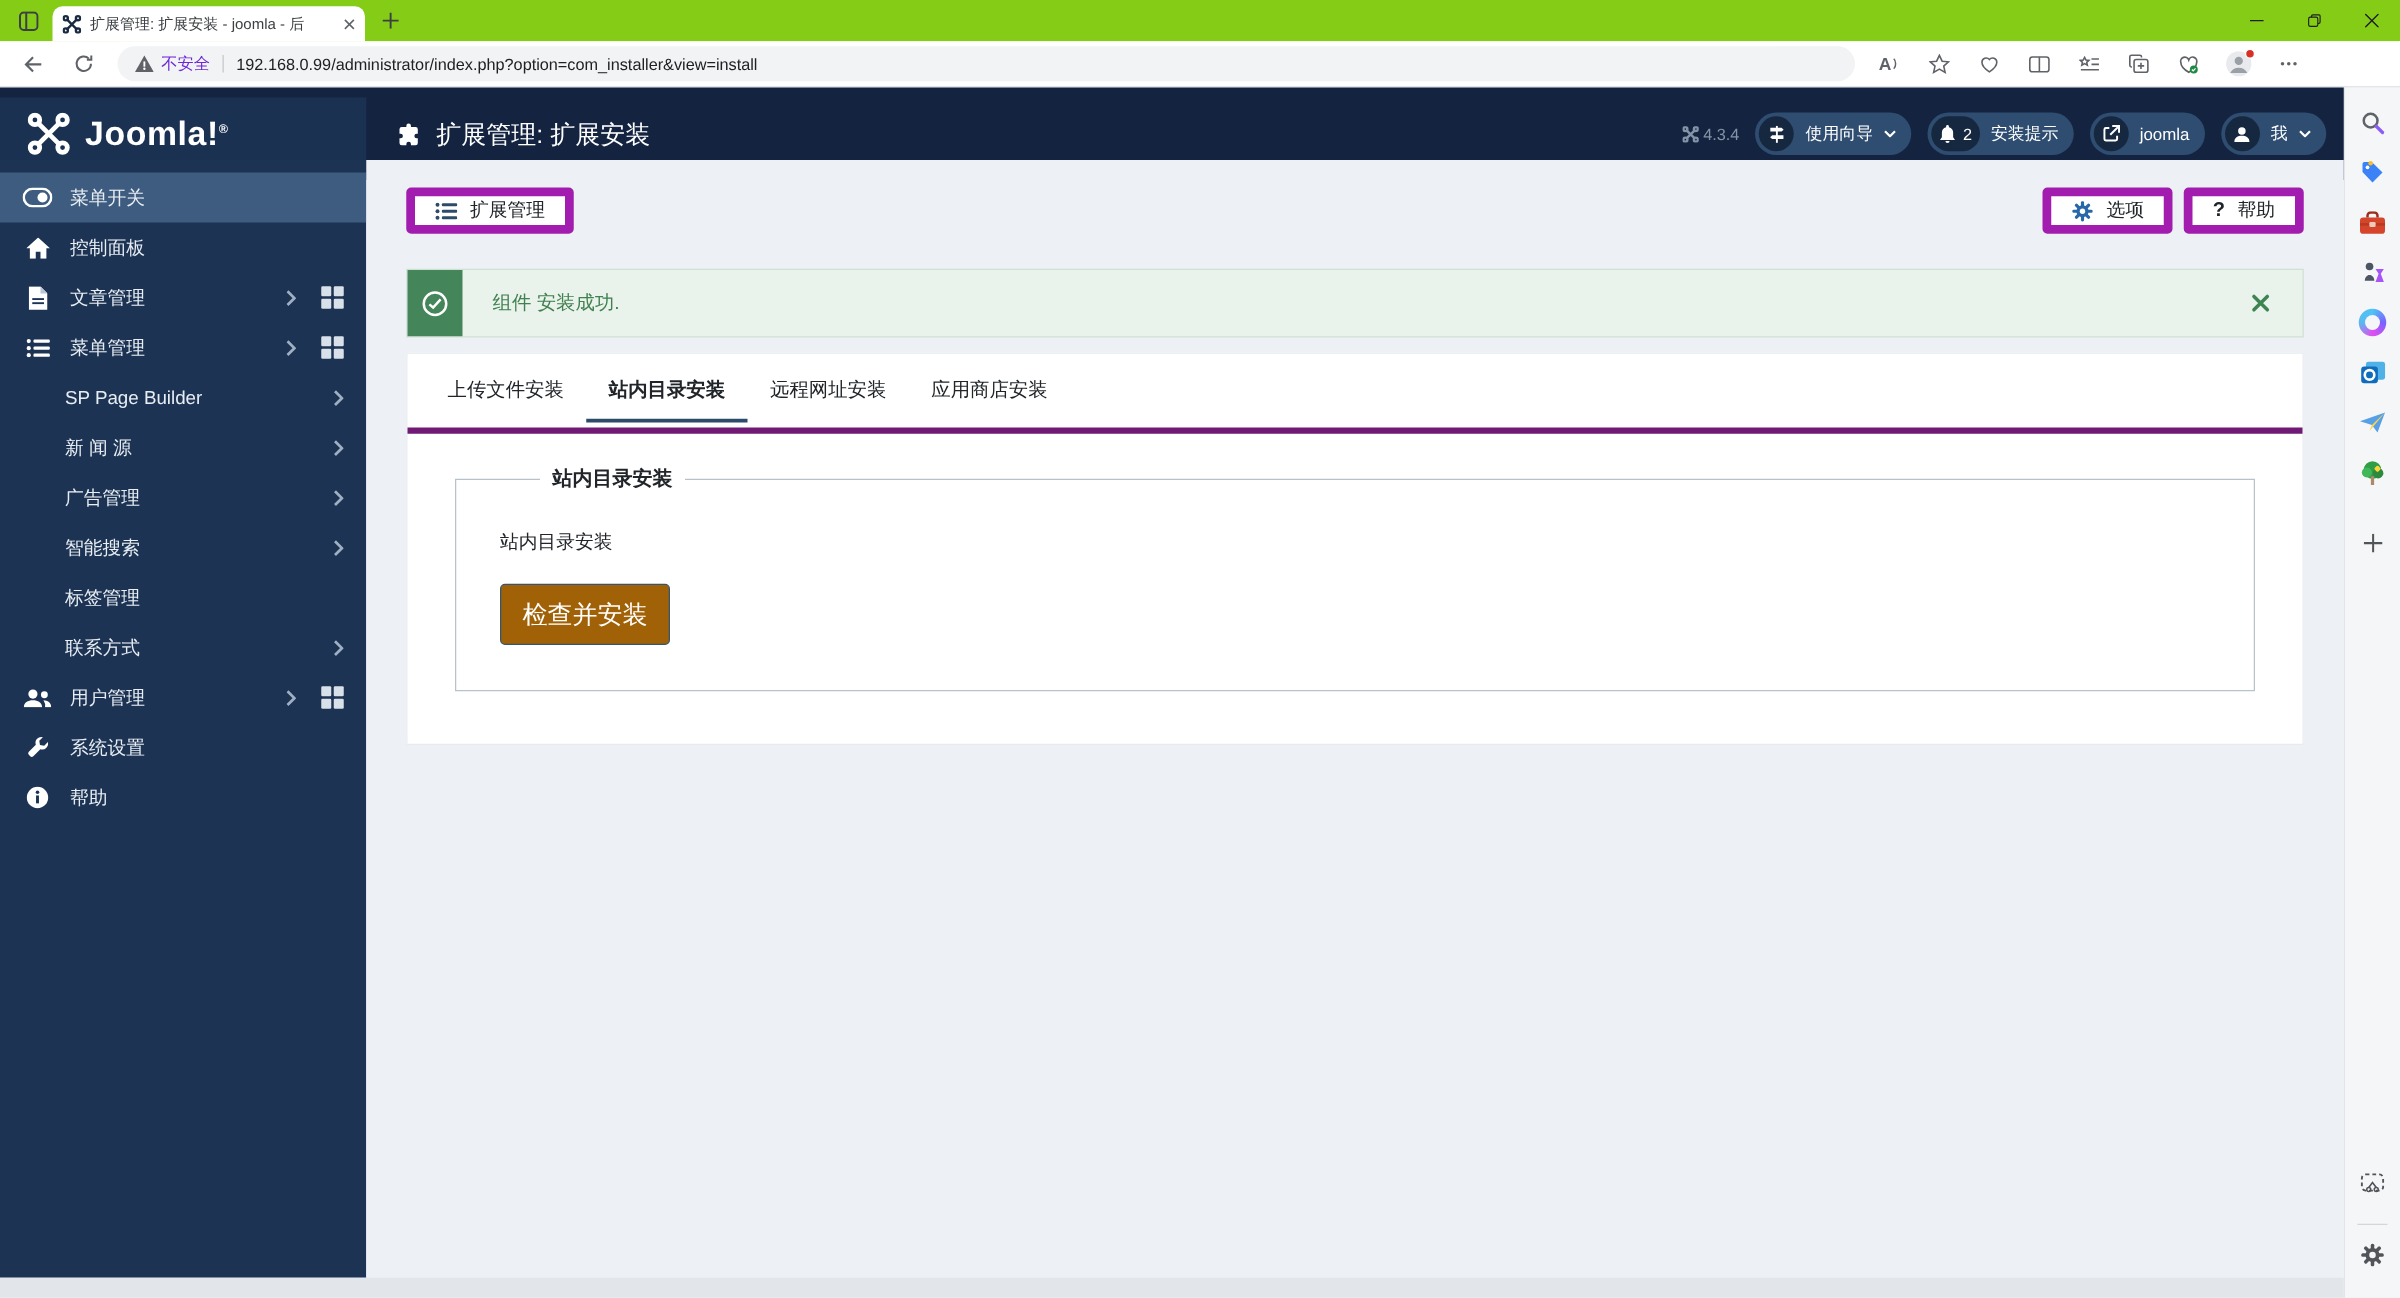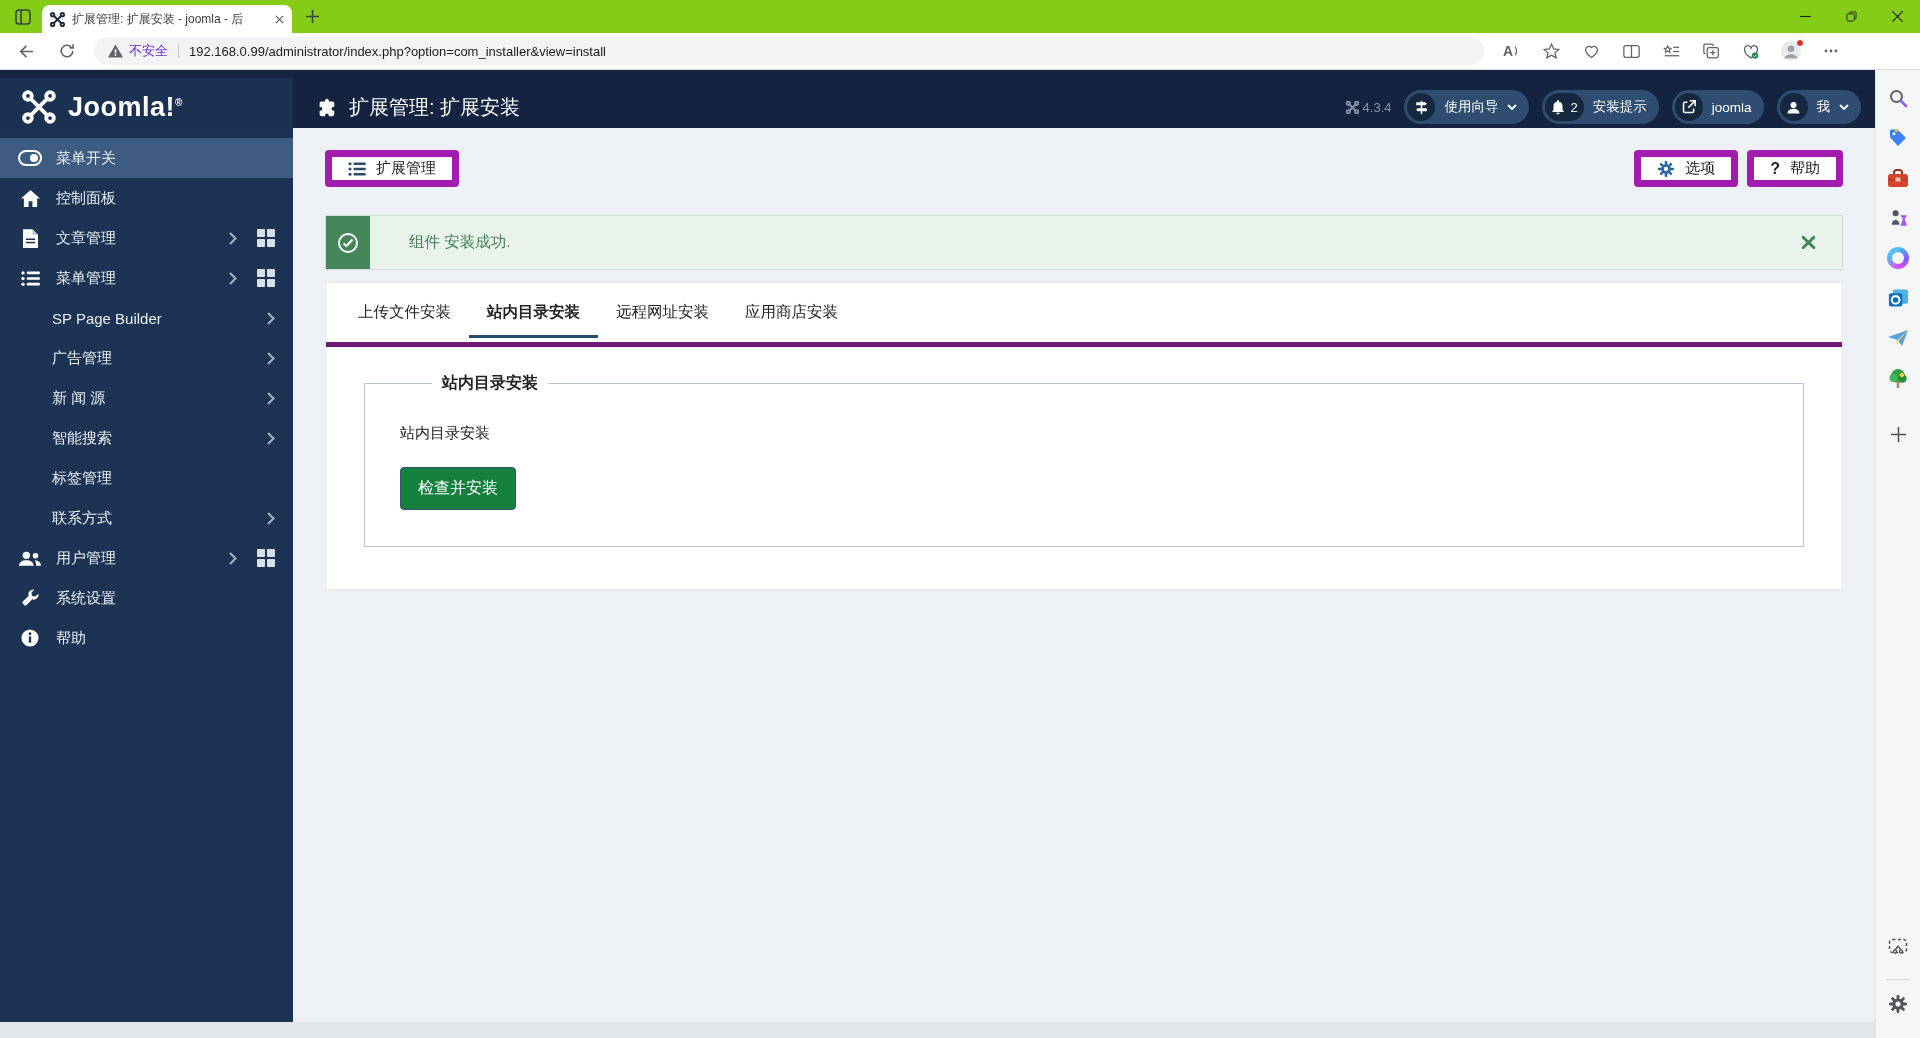--- a/index.html
+++ b/index.html
@@ -77,36 +77,36 @@
     padding:22px 32px 0; overflow:hidden; }
   .jtoolbar { display:flex; align-items:flex-start; }
   .btn-white { background:#fff; border:7px solid #a21caf; border-radius:4px; height:37px;
     display:inline-flex; align-items:center; gap:10px; padding:0 16px; font-size:15px; color:#212529; cursor:pointer; }
   .jtoolbar-right { margin-left:auto; display:flex; gap:9px; }
   .qmark { color:#212529; font-weight:bold; font-size:16px; }
 
   .jalert { margin-top:28px; display:flex; align-items:stretch; border:1px solid #cfe0d5; background:#e9f3ec;
     min-height:55px; }
   .jalert-ic { width:44px; background:#448659; display:flex; align-items:center; justify-content:center; flex:none; }
-  .jalert-msg { display:flex; align-items:center; padding-left:39px; color:#41804f; font-size:15.5px; flex:1; }
+  .jalert-msg { display:flex; align-items:center; padding-left:24px; color:#41804f; font-size:15.5px; flex:1; }
   .jalert-close { display:flex; align-items:center; padding:0 26px; cursor:pointer; }
 
   .jcard { margin-top:12px; background:#fff; border:1px solid #e7ebef; }
   .jtabs { display:flex; border-bottom:5px solid #701a75; padding:4px 14px; }
   .jtab { padding:15px 18px 12px; font-size:15.5px; color:#212529; cursor:pointer; border-bottom:3px solid transparent; }
   .jtab.active { font-weight:bold; border-bottom-color:#2c4b6b; }
   .jcard-body { padding:26px 38px 42px; }
   fieldset { border:1px solid #b9c2cb; padding:30px 35px 36px; }
   legend { font-size:16px; font-weight:bold; color:#212529; padding:0 10px; margin-left:32px; }
   .form-row { display:flex; align-items:center; }
   .form-label { width:280px; font-size:15px; color:#212529; flex:none; }
   .form-input { flex:1; height:40px; border:1px solid #b9c2cb; border-radius:4px; padding:0 14px;
     font-size:15px; color:#212529; font-family:"Liberation Sans", sans-serif; margin-right:40px; background:#fff; }
-  .btn-primary { margin-top:24px; background:#15803d; color:#fff; border:1px solid #36546f; border-radius:4px;
-    padding:10px 17px; font-size:16px; cursor:pointer; font-family:"Liberation Sans", sans-serif; }
+  .btn-primary { margin-top:24px; background:#a16207; color:#fff; border:1px solid #36546f; border-radius:4px;
+    padding:10px 17px; font-size:20px; cursor:pointer; font-family:"Liberation Sans", sans-serif; }
 </style>
 </head>
 <body>
 
 <div class="tabstrip">
   <div class="ws-btn">
     <svg width="16" height="16" viewBox="0 0 16 16">
         <rect x="1" y="1" width="14" height="14" rx="3" fill="none" stroke="#3c4043" stroke-width="1.6"></rect>
         <line x1="6" y1="1" x2="6" y2="15" stroke="#3c4043" stroke-width="1.6"></line>
       </svg>
@@ -468,27 +468,27 @@
         </span>
     </div>
 
     <div class="s-item s-sub">
       <span class="s-label">SP Page Builder</span>
       <svg width="8" height="13" viewBox="0 0 8 13" fill="none" stroke="#9fb0c2" stroke-width="2.2">
           <path d="M1 1l5.5 5.5L1 12"></path>
         </svg>
     </div>
     <div class="s-item s-sub">
-      <span class="s-label">广告管理</span>
+      <span class="s-label">新 闻 源</span>
       <svg width="8" height="13" viewBox="0 0 8 13" fill="none" stroke="#9fb0c2" stroke-width="2.2">
           <path d="M1 1l5.5 5.5L1 12"></path>
         </svg>
     </div>
     <div class="s-item s-sub">
-      <span class="s-label">新 闻 源</span>
+      <span class="s-label">广告管理</span>
       <svg width="8" height="13" viewBox="0 0 8 13" fill="none" stroke="#9fb0c2" stroke-width="2.2">
           <path d="M1 1l5.5 5.5L1 12"></path>
         </svg>
     </div>
     <div class="s-item s-sub">
       <span class="s-label">智能搜索</span>
       <svg width="8" height="13" viewBox="0 0 8 13" fill="none" stroke="#9fb0c2" stroke-width="2.2">
           <path d="M1 1l5.5 5.5L1 12"></path>
         </svg>
     </div>

